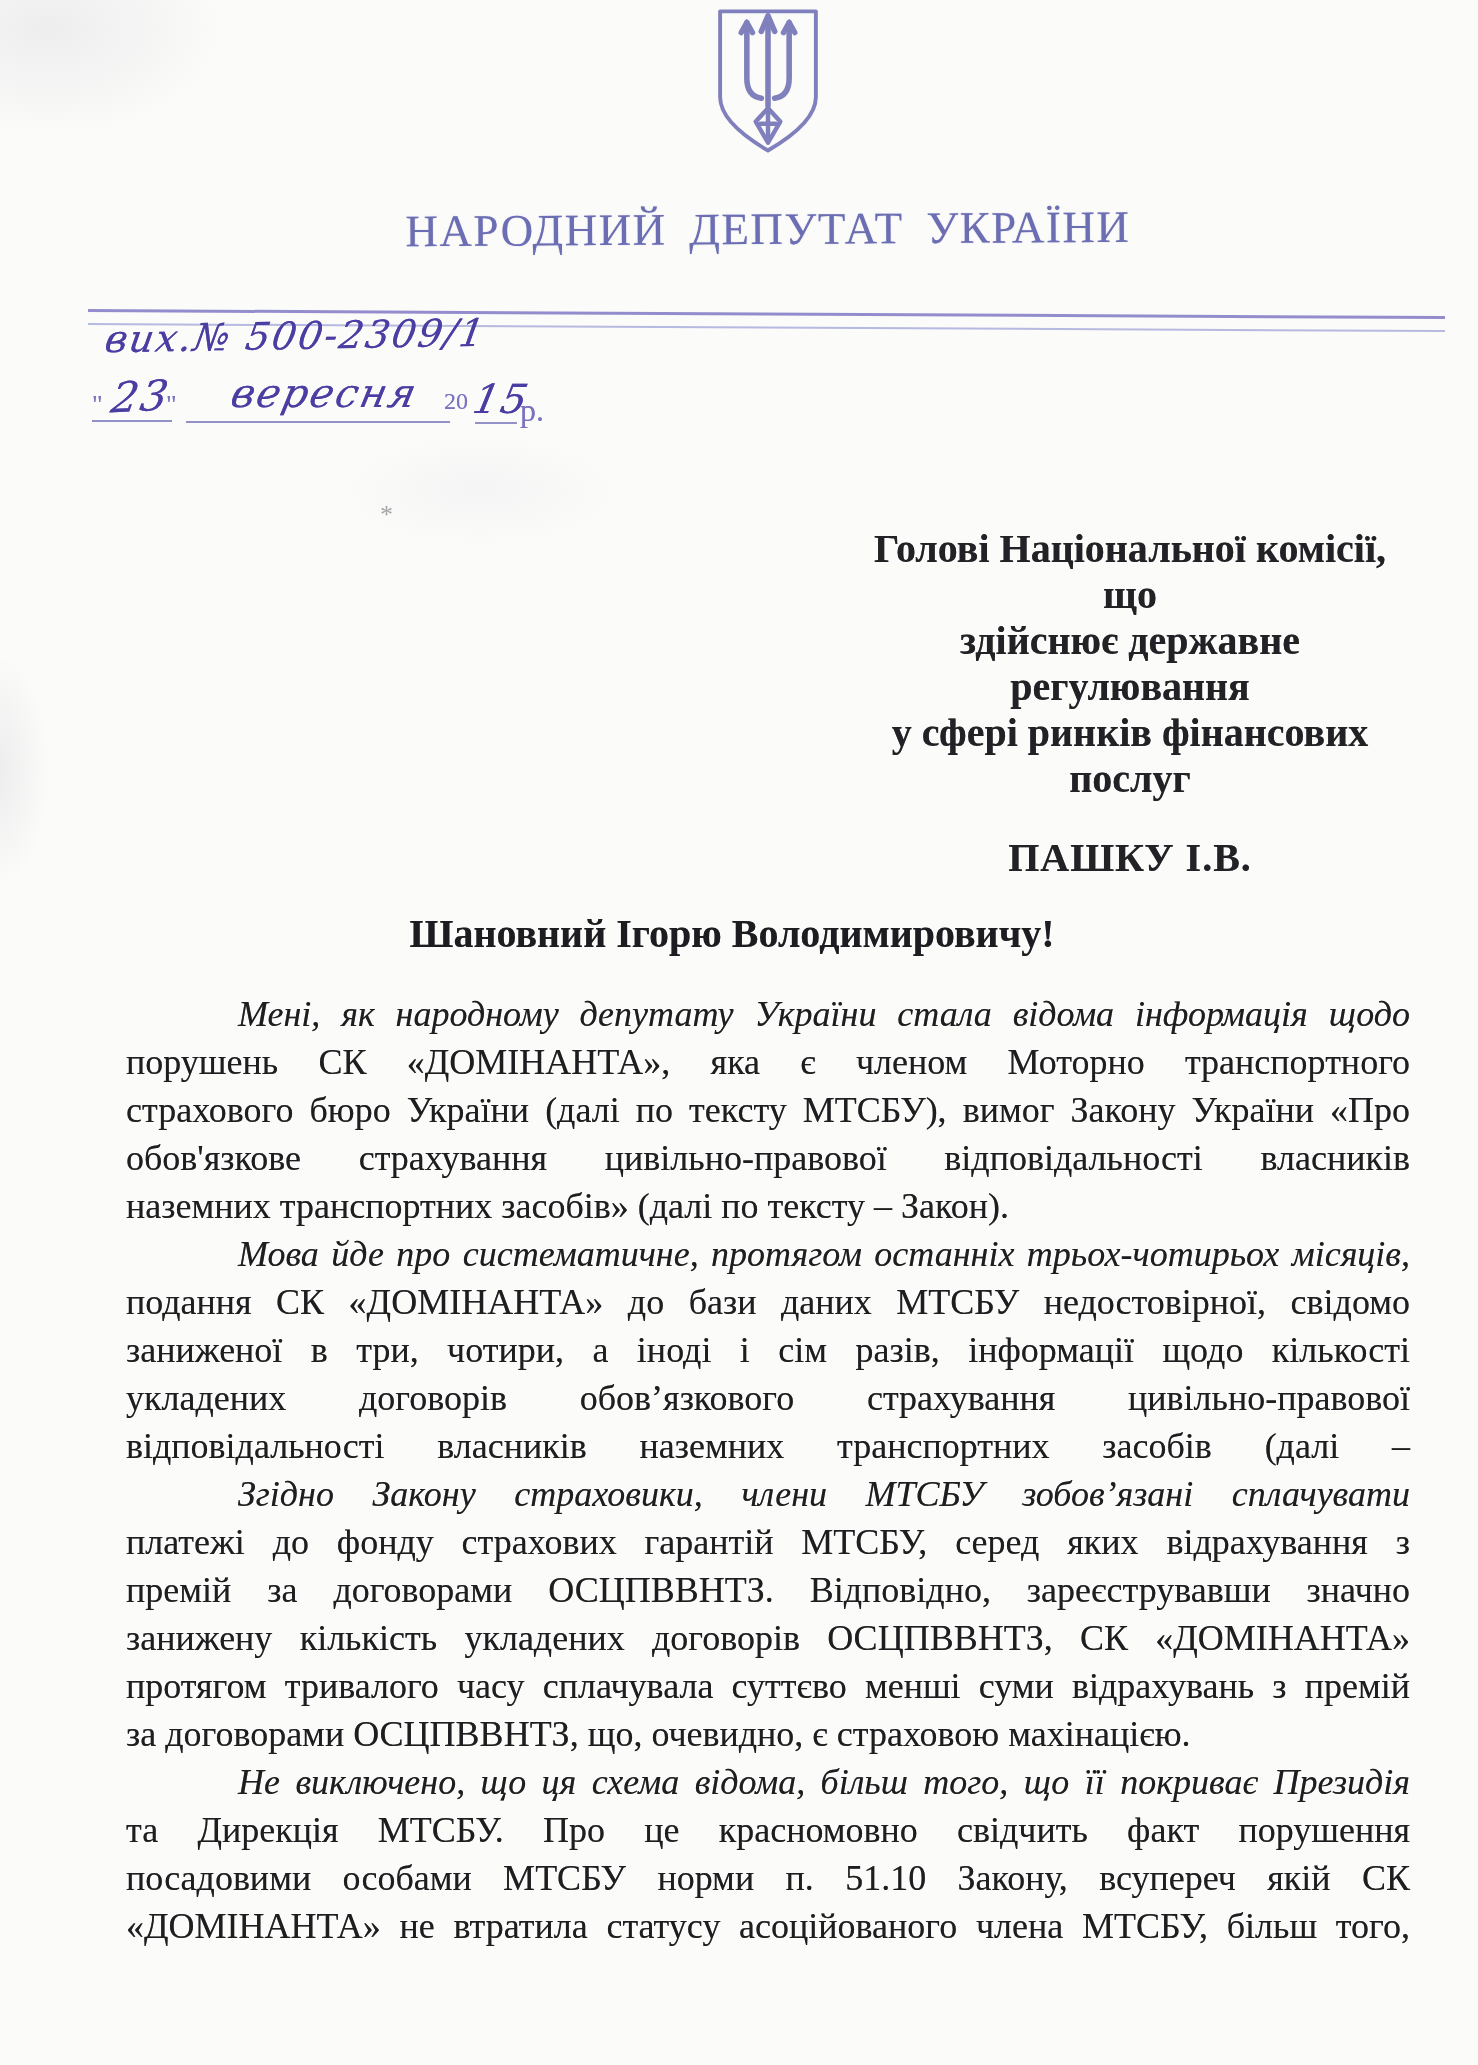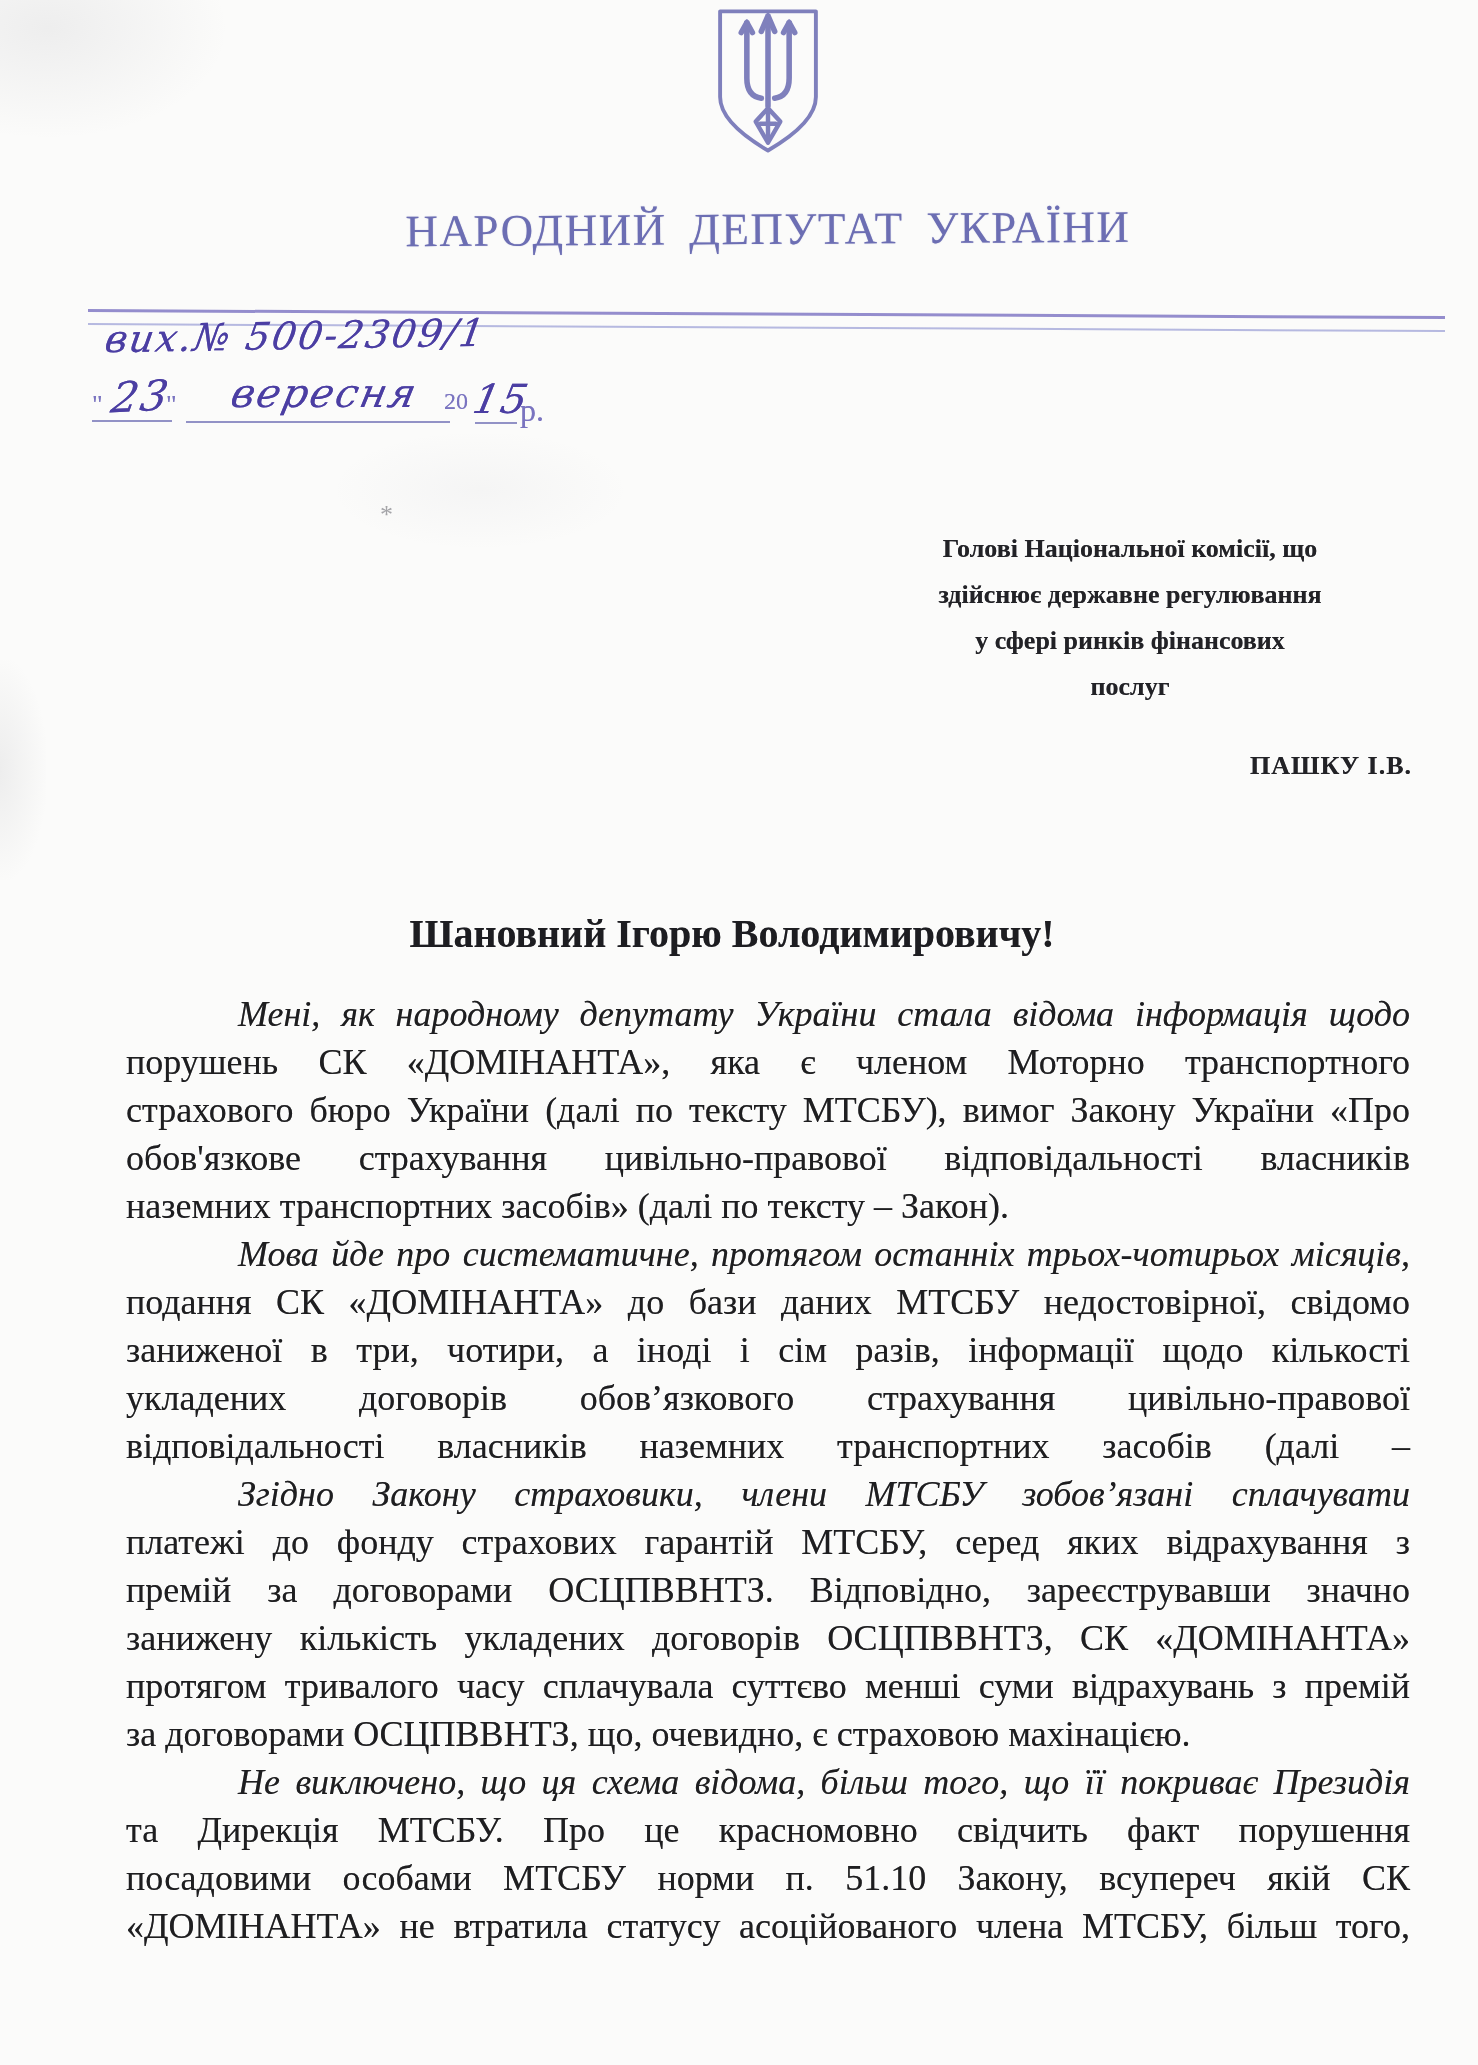--- a/index.html
+++ b/index.html
@@ -54,24 +54,24 @@
   .y-prefix{left:444px;top:388px;font-size:24px;}
   .y-suffix{left:520px;top:392px;font-size:32px;}
   .u-line{position:absolute;height:2px;background:rgba(106,106,178,.72);}
   .u-day{left:92px;top:420px;width:80px;}
   .u-month{left:186px;top:421px;width:264px;}
   .u-year{left:475px;top:422px;width:42px;}
 
   
   .addressee{
     position:absolute;left:848px;top:526px;width:564px;
-    text-align:center;font-weight:bold;font-size:26px;line-height:46px;
+    text-align:center;font-weight:bold;font-size:40px;line-height:46px;
     color:#222226;text-shadow:0 0 .5px rgba(20,20,30,.55);
   }
-  .addressee-name{margin-top:33px;letter-spacing:1px;text-align:right;}
+  .addressee-name{margin-top:33px;letter-spacing:1px;}
 
   
   .salutation{
     position:absolute;left:126px;top:910px;width:1284px;
     box-sizing:border-box;padding-right:72px;
     text-align:center;font-weight:bold;font-size:40px;
     color:#1d1d21;text-shadow:0 0 .5px rgba(20,20,30,.5);
   }
   .body{
     position:absolute;left:126px;top:990px;width:1284px;

